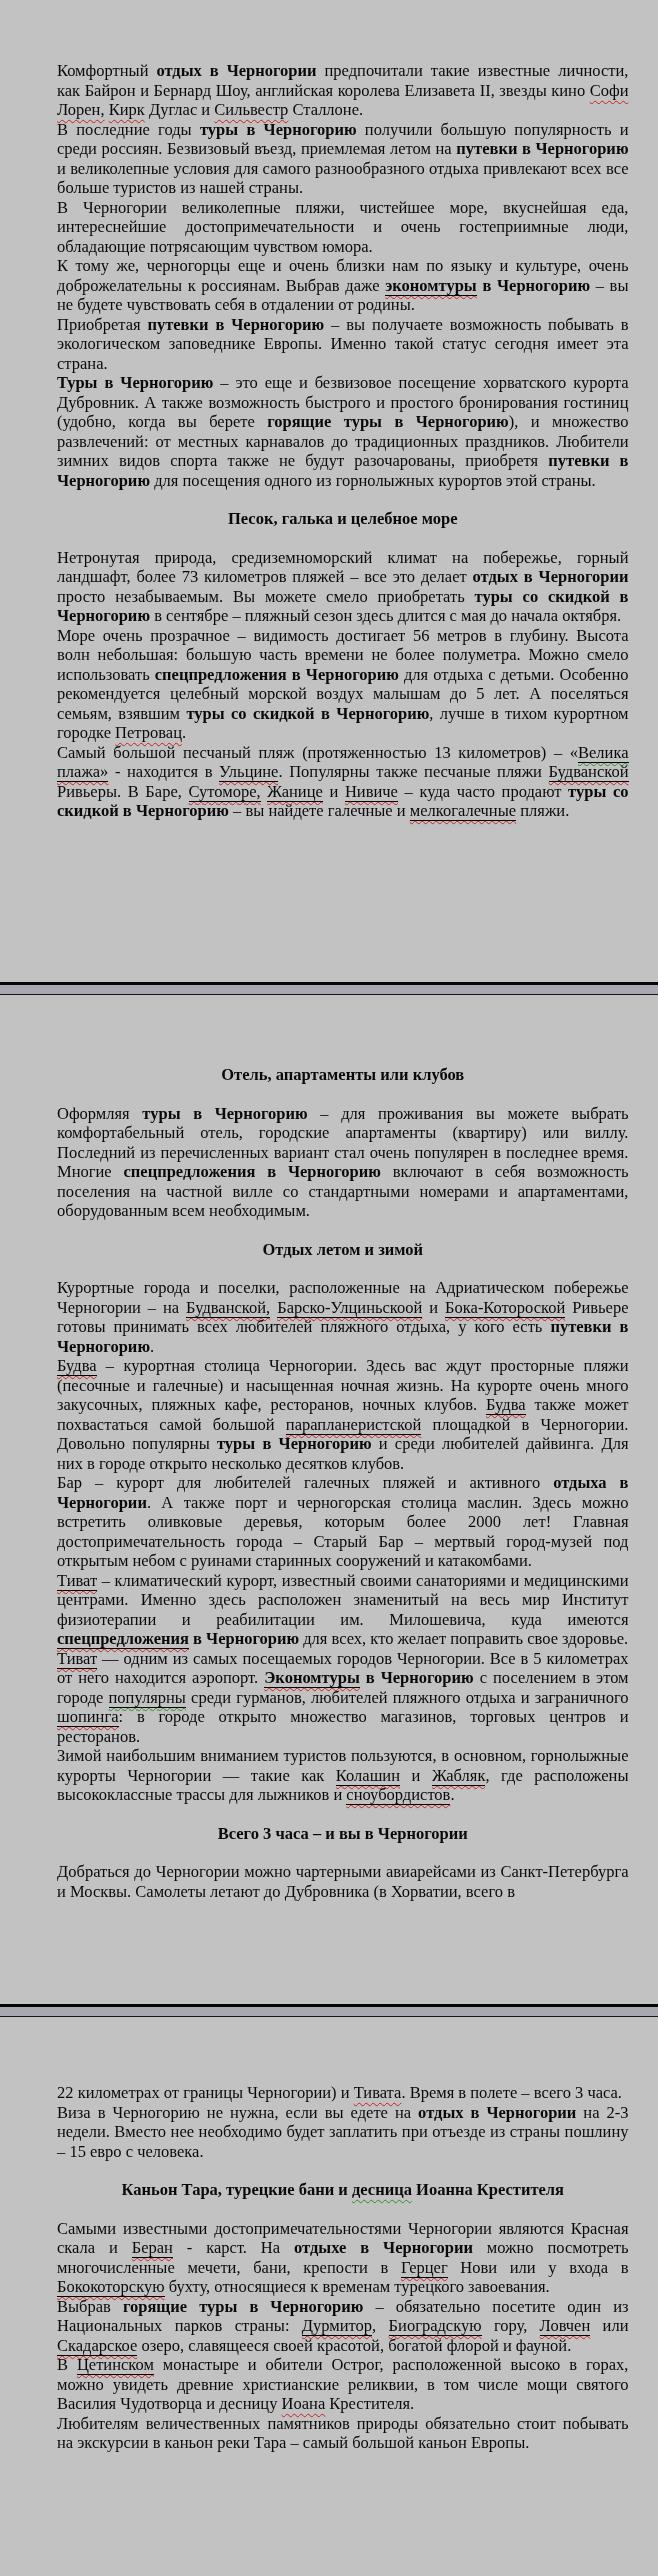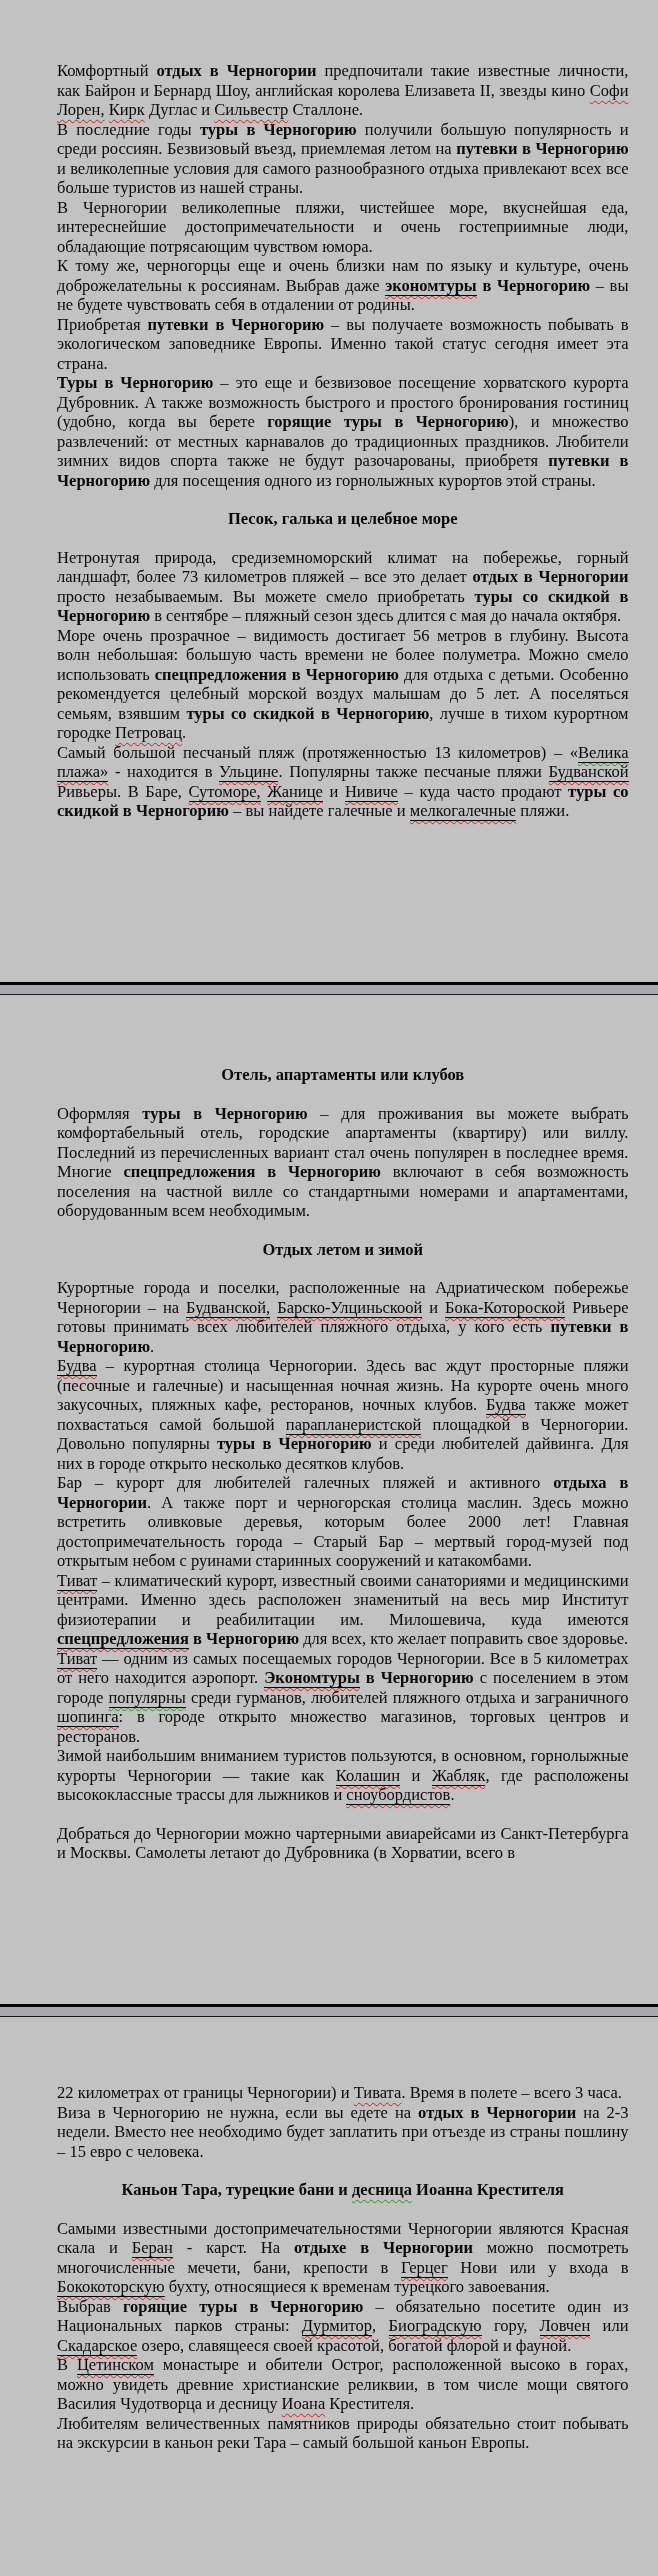--- a/index.html
+++ b/index.html
@@ -37,20 +37,21 @@
 <div class="page page-2">
     <p class="para heading"><span>Отель, апартаменты или клубов</span></p>
     <p class="para gap"><span>Оформляя </span><span class="b">туры в Черногорию</span><span> – для проживания вы можете выбрать комфортабельный отель, городские апартаменты (квартиру) или виллу. Последний из перечисленных вариант стал очень популярен в последнее время. Многие </span><span class="b">спецпредложения в Черногорию</span><span> включают в себя возможность поселения на частной вилле со стандартными номерами и апартаментами, оборудованным всем необходимым.</span></p>
     <p class="para heading gap"><span>Отдых летом и зимой</span></p>
     <p class="para gap"><span>Курортные города и поселки, расположенные на Адриатическом побережье Черногории – на </span><span class="u wr">Будванской,</span><span> </span><span class="u wr">Барско-Улциньскоой</span><span> и </span><span class="u wr">Бока-Котороской</span><span> Ривьере готовы принимать всех любителей пляжного отдыха, у кого есть </span><span class="b">путевки в Черногорию</span><span>.</span></p>
     <p class="para"><span class="u wr">Будва</span><span> – курортная столица Черногории. Здесь вас ждут просторные пляжи (песочные и галечные) и насыщенная ночная жизнь. На курорте очень много закусочных, пляжных кафе, ресторанов, ночных клубов. </span><span class="u wr">Будва</span><span> также может похвастаться самой большой </span><span class="u wr">парапланеристской</span><span> площадкой в Черногории. Довольно популярны </span><span class="b">туры в Черногорию</span><span> и среди любителей дайвинга. Для них в городе открыто несколько десятков клубов.</span></p>
     <p class="para"><span>Бар – курорт для любителей галечных пляжей и активного </span><span class="b">отдыха в Черногории</span><span>. А также порт и черногорская столица маслин. Здесь можно встретить оливковые деревья, которым более 2000 лет! Главная достопримечательность города – Старый Бар – мертвый город-музей под открытым небом с руинами старинных сооружений и катакомбами.</span></p>
     <p class="para"><span class="u wr">Тиват</span><span> – климатический курорт, известный своими санаториями и медицинскими центрами. Именно здесь расположен знаменитый на весь мир Институт физиотерапии и реабилитации им. Милошевича, куда имеются </span><span class="b u wr">спецпредложения</span><span class="b"> в Черногорию</span><span> для всех, кто желает поправить свое здоровье.</span></p>
     <p class="para"><span class="u wr">Тиват</span><span> — одним из самых посещаемых городов Черногории. Все в 5 километрах от него находится аэропорт. </span><span class="b u wr">Экономтуры</span><span class="b"> в Черногорию</span><span> с поселением в этом городе </span><span class="u wg">популярны</span><span> среди гурманов, любителей пляжного отдыха и заграничного </span><span class="u wr">шопинга</span><span>: в городе открыто множество магазинов, торговых центров и ресторанов.</span></p>
     <p class="para"><span>Зимой наибольшим вниманием туристов пользуются, в основном, горнолыжные курорты Черногории — такие как </span><span class="u wr">Колашин</span><span> и </span><span class="u wr">Жабляк</span><span>, где расположены высококлассные трассы для лыжников и </span><span class="u wr">сноубордистов</span><span>.</span></p>
+    <p class="para heading gap"><span>Всего 3 часа – и вы в Черногории</span></p>
     <p class="para gap"><span>Добраться до Черногории можно чартерными авиарейсами из Санкт-Петербурга и Москвы. Самолеты летают до Дубровника (в Хорватии, всего в</span></p>
   </div>
 <div class="divider"></div>
 <div class="page page-3">
     <p class="para"><span>22 километрах от границы Черногории) и </span><span class="wr">Тивата</span><span>. Время в полете – всего 3 часа.</span></p>
     <p class="para"><span>Виза в Черногорию не нужна, если вы едете на </span><span class="b">отдых в Черногории</span><span> на 2-3 недели. Вместо нее необходимо будет заплатить при отъезде из страны пошлину – 15 евро с человека.</span></p>
     <p class="para heading gap"><span>Каньон Тара, турецкие бани и </span><span class="wg">десница</span><span> Иоанна Крестителя</span></p>
     <p class="para gap"><span>Самыми известными достопримечательностями Черногории являются Красная скала и </span><span class="u wr">Беран</span><span> - карст. На </span><span class="b">отдыхе в Черногории</span><span> можно посмотреть многочисленные мечети, бани, крепости в </span><span class="u wr">Герцег</span><span> Нови или у входа в </span><span class="u wr">Бококоторскую</span><span> бухту, относящиеся к временам турецкого завоевания.</span></p>
     <p class="para"><span>Выбрав </span><span class="b">горящие туры в Черногорию</span><span> – обязательно посетите один из Национальных парков страны: </span><span class="u wr">Дурмитор</span><span>, </span><span class="u wr">Биоградскую</span><span> гору, </span><span class="u wr">Ловчен</span><span> или </span><span class="u wr">Скадарское</span><span> озеро, славящееся своей красотой, богатой флорой и фауной.</span></p>
     <p class="para"><span>В </span><span class="u wr">Цетинском</span><span> монастыре и обители Острог, расположенной высоко в горах, можно увидеть древние христианские реликвии, в том числе мощи святого Василия Чудотворца и десницу </span><span class="wr">Иоана</span><span> Крестителя.</span></p>

